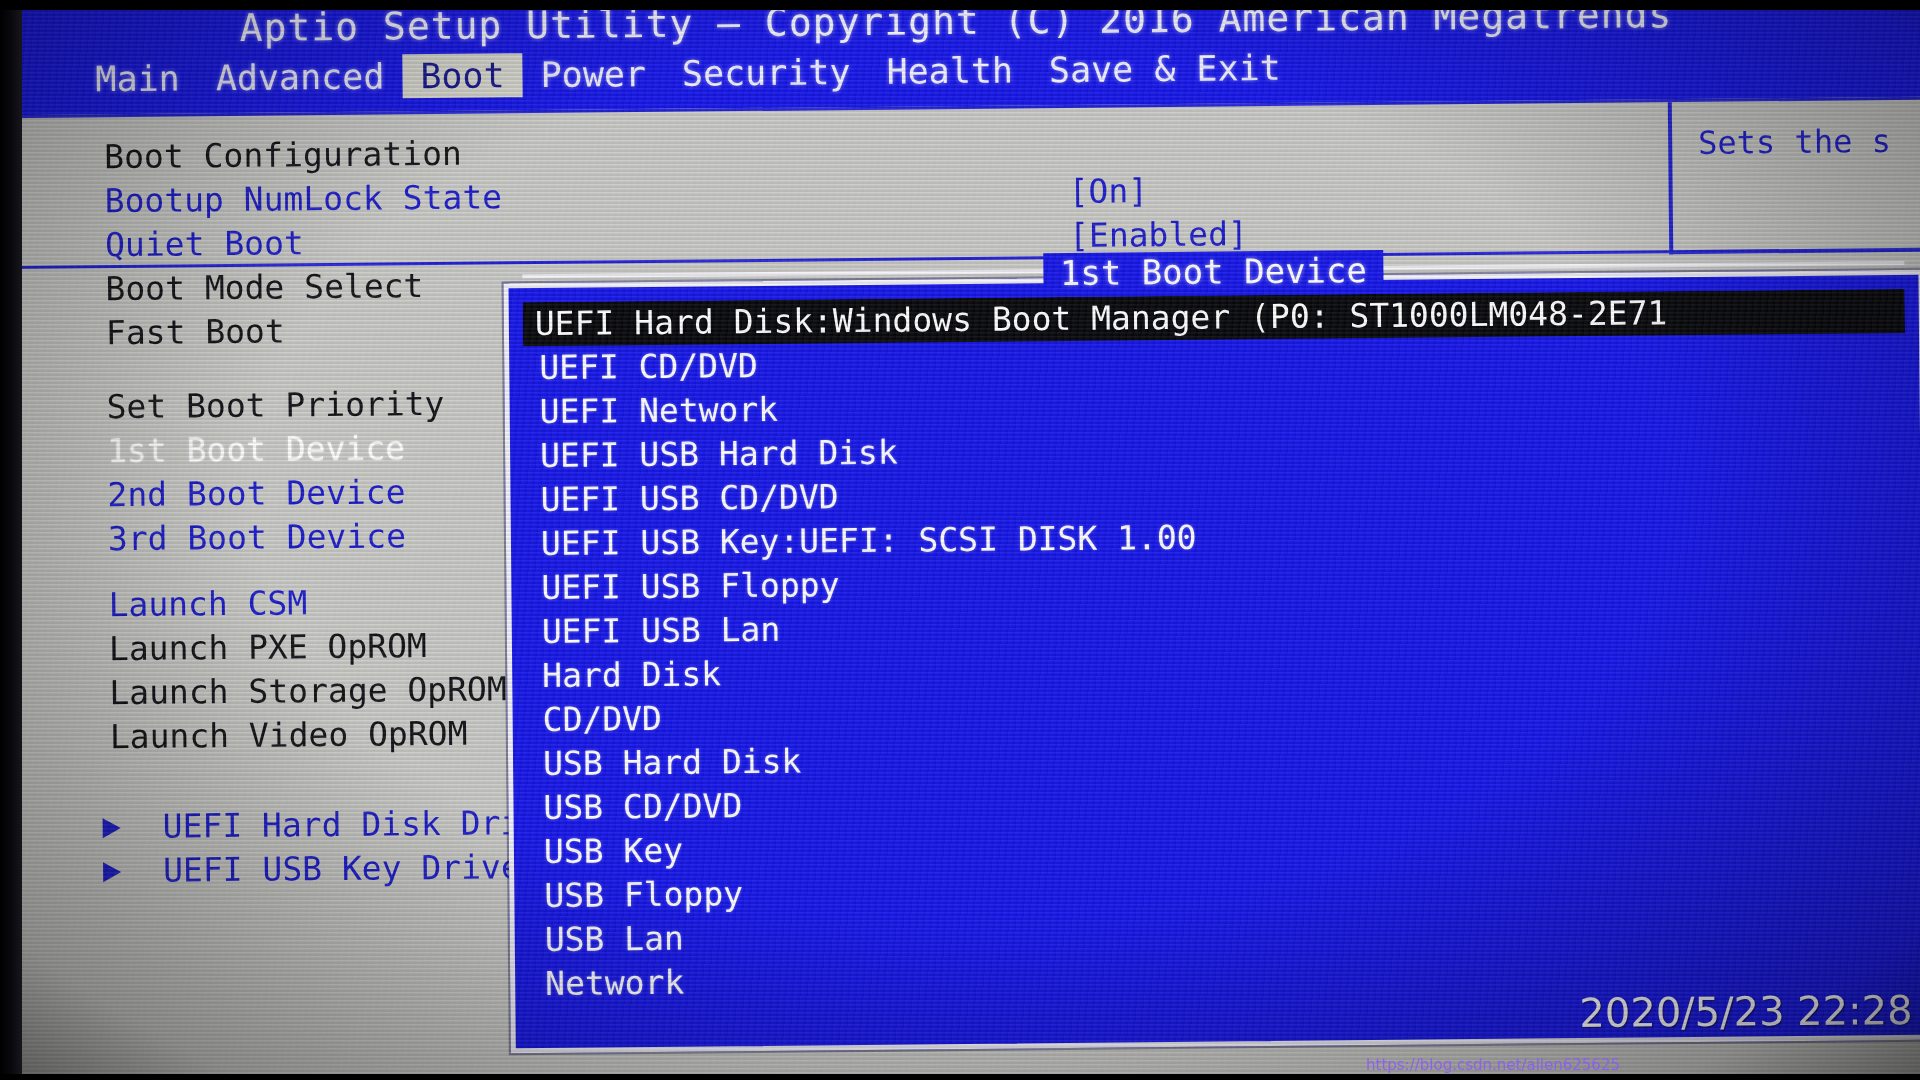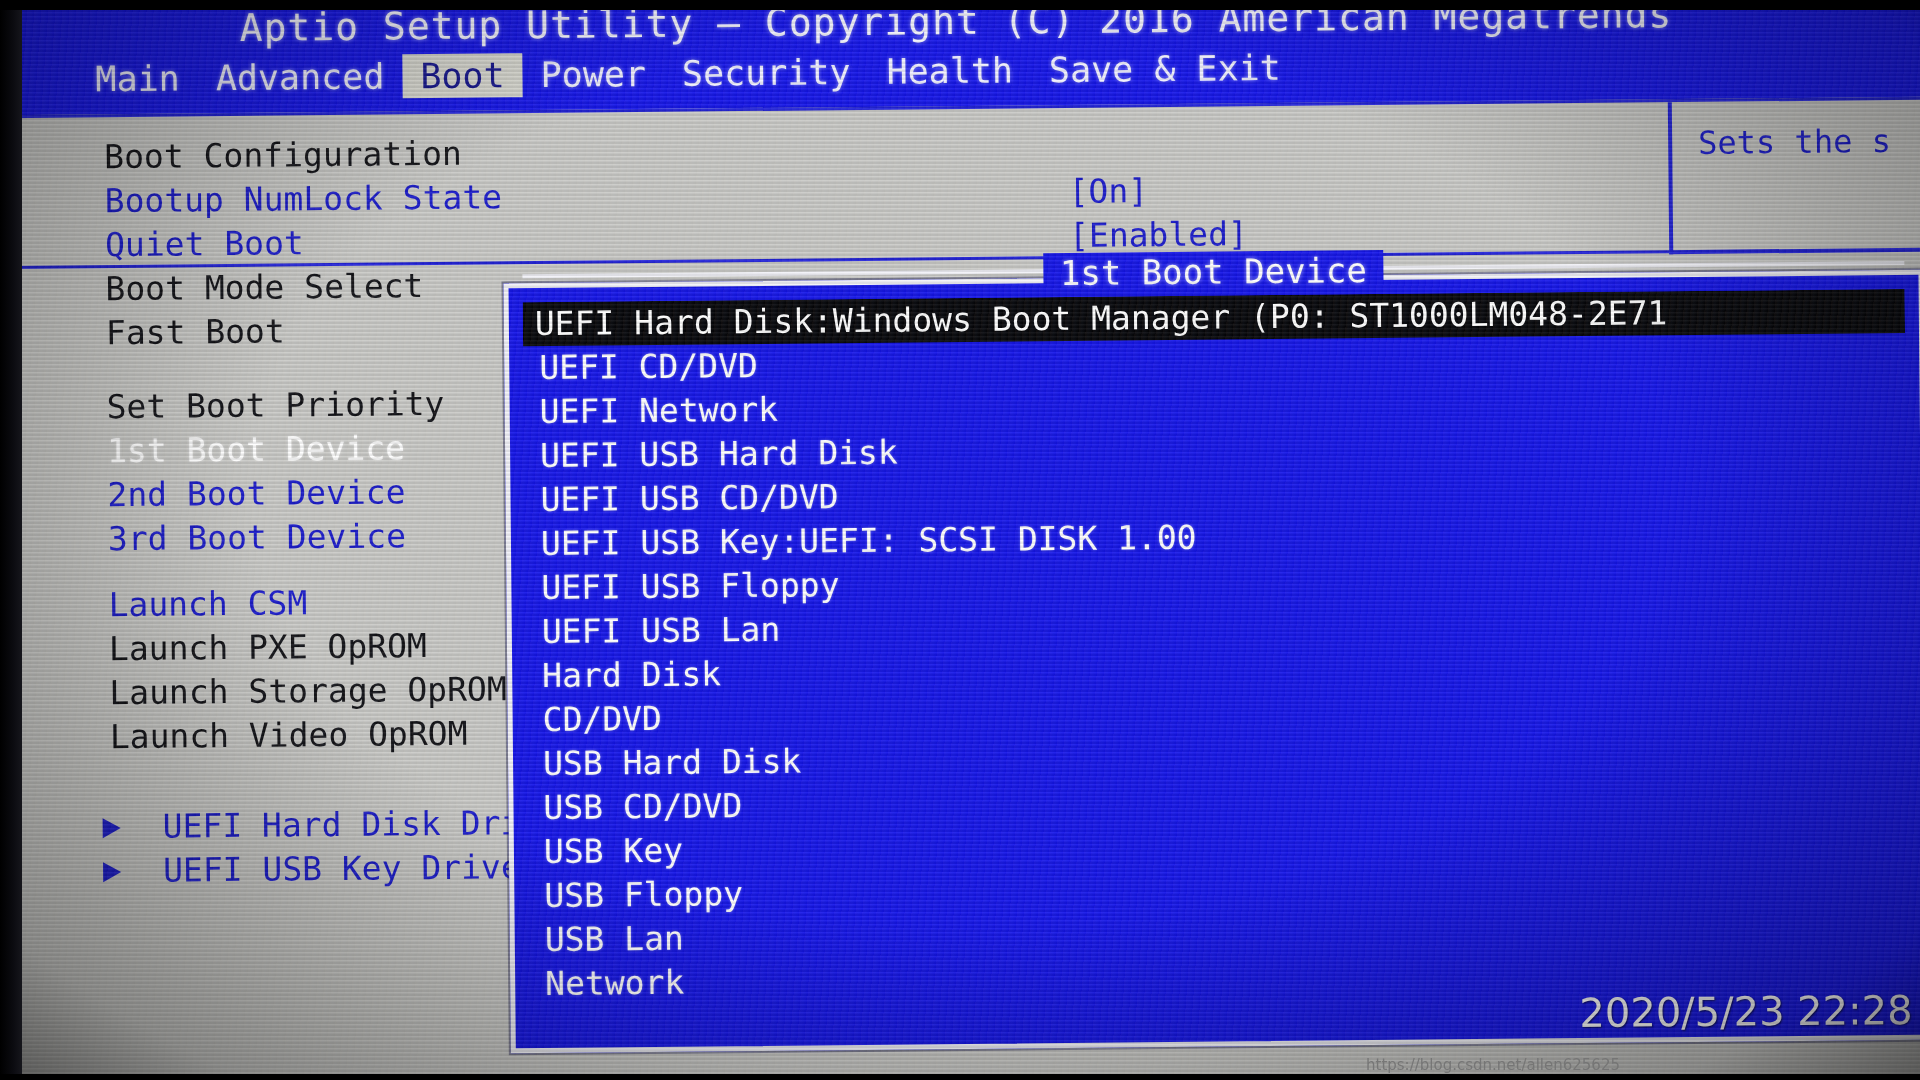--- a/index.html
+++ b/index.html
@@ -149,21 +149,21 @@
   #timestamp{
     position:absolute; right:28px; bottom:52px;
     font-size:40px; color:#ffffff;
     font-family:"DejaVu Sans","Liberation Sans",sans-serif;
     text-shadow:1px 1px 2px rgba(0,0,0,.6);
     white-space:nowrap;
     z-index:60;
   }
   #watermark{
     position:absolute; right:300px; bottom:6px;
-    font-size:15px; color:#737373;
+    font-size:15px; color:#8b5cf6;
     font-family:"DejaVu Sans","Liberation Sans",sans-serif;
     white-space:nowrap; opacity:.9;
     z-index:60;
   }
 
   
   #scan{
     position:absolute; inset:0; pointer-events:none; z-index:55;
     background:repeating-linear-gradient(
       to bottom,

